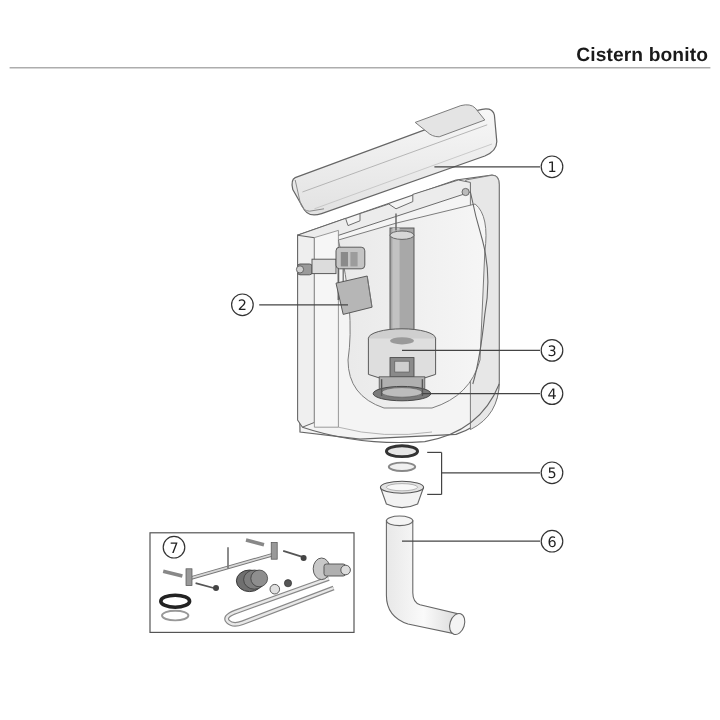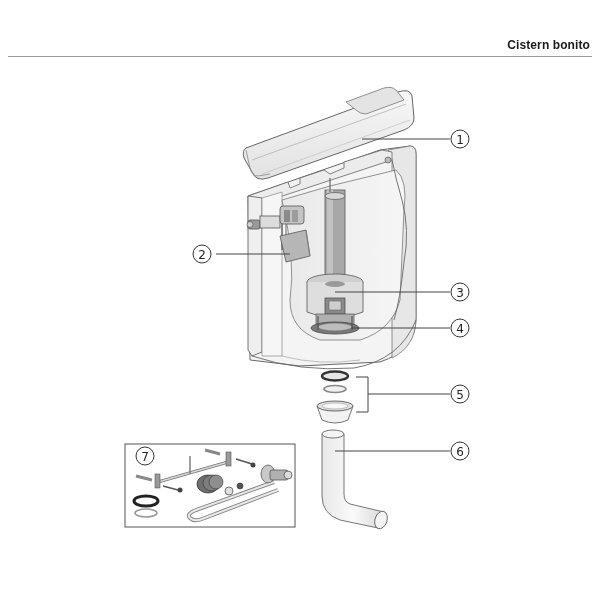--- a/index.html
+++ b/index.html
@@ -1,17 +1,17 @@
 <!DOCTYPE html>
 <html><head>
   <meta charset="utf-8">
   <style>
     html, body { margin: 0; padding: 0; background: #ffffff; }
     body { width: 600px; height: 600px; position: relative; overflow: hidden; font-family: "Liberation Sans", sans-serif; }
-    .header-title { position: absolute; top: 38px; right: 10px; font-size: 12px; font-weight: bold; color: #1a1a1a; letter-spacing: 0.1px; }
+    .header-title { position: absolute; top: 38px; right: 10px; font-size: 16px; font-weight: bold; color: #1a1a1a; letter-spacing: 0.1px; }
     .header-rule { position: absolute; top: 56px; left: 8px; width: 584px; height: 1px; background: #9a9a9a; }
     svg.diagram { position: absolute; left: 0; top: 0; }
     .callout-num { font-family: "DejaVu Sans", sans-serif; font-size: 12px; fill: #222; }
   </style>
 </head>
 <body>
 
 <div class="header-title">Cistern bonito</div>
 <div class="header-rule"></div>
 

